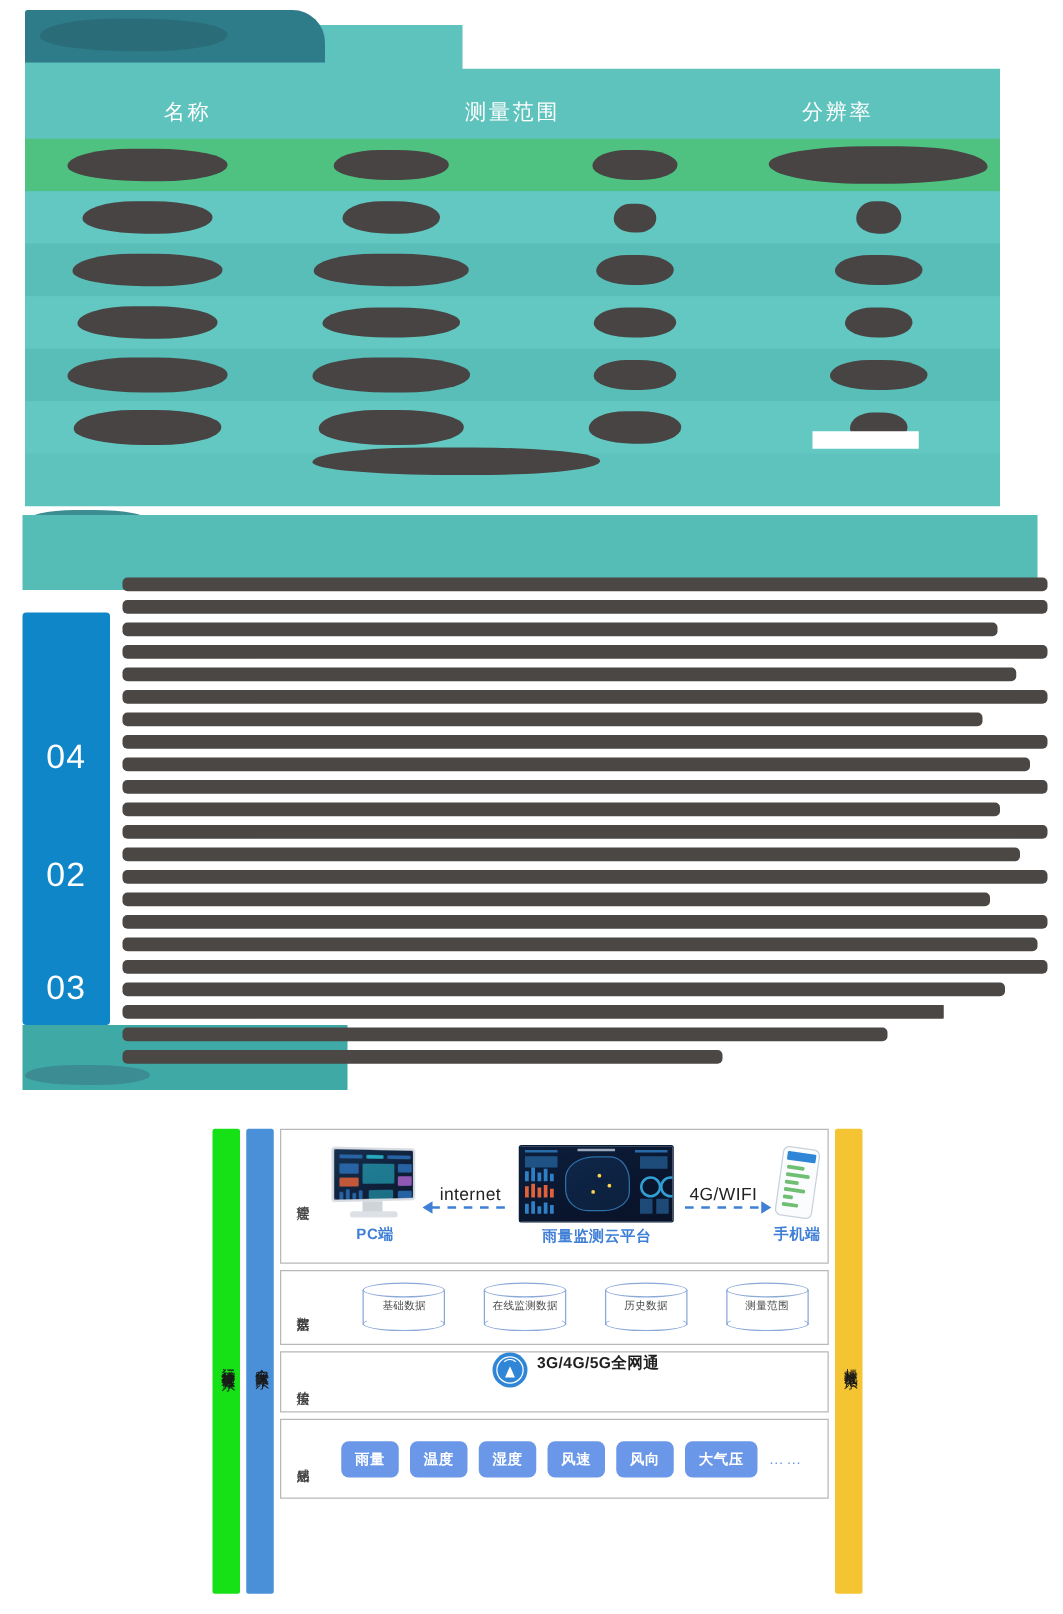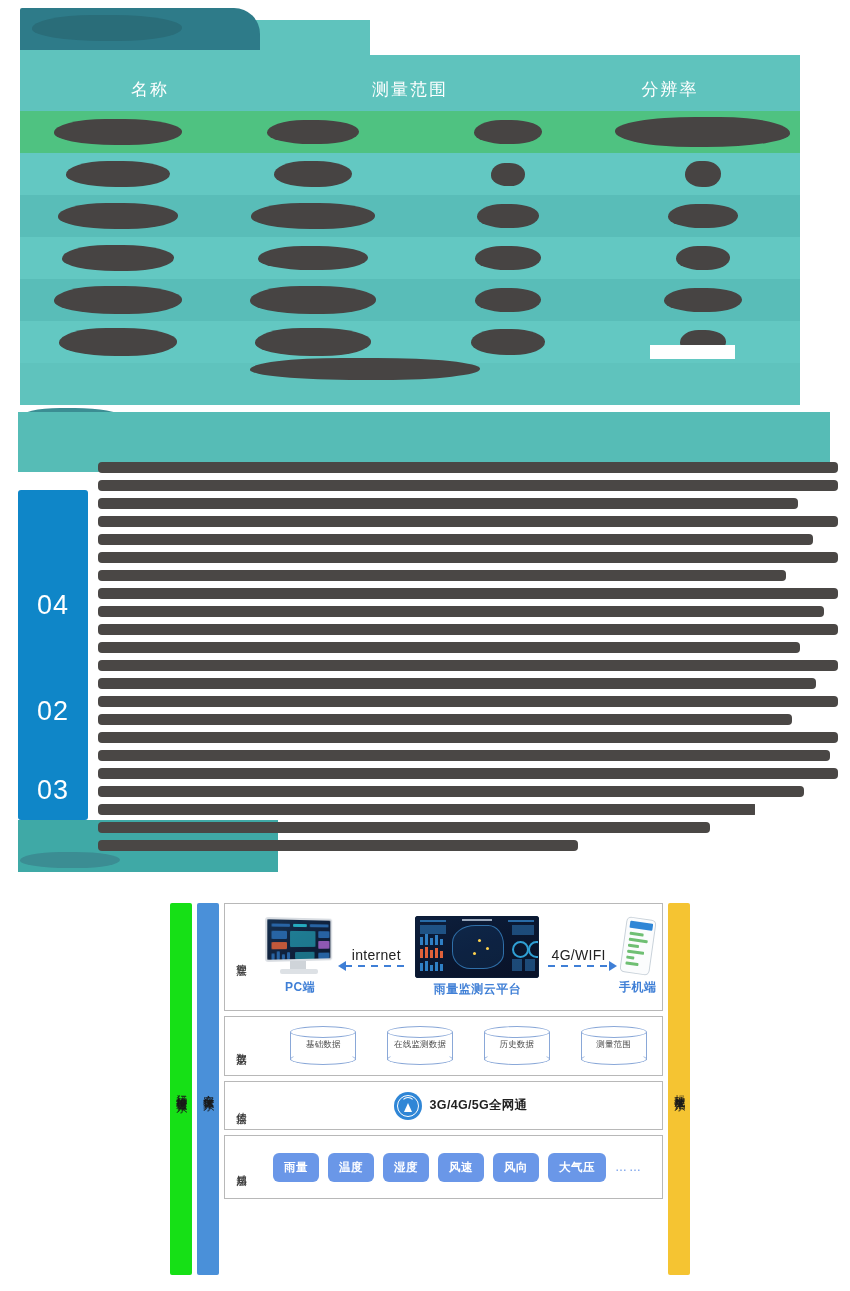--- a/index.html
+++ b/index.html
@@ -201,21 +201,21 @@
     position:absolute;left:0;top:27px;width:66px;height:12px;box-sizing:border-box;
     border:1px solid #8aa8d8;border-radius:50%;border-top-color:transparent;background:transparent;
   }
   .cyl-txt{
     position:absolute;left:0;top:13px;width:66px;text-align:center;
     font-size:8.5px;color:#4a4a4a;letter-spacing:.2px;
   }
 
   
   .layer-trans{height:47px;}
-  .trans-body{display:flex;align-items:center;justify-content:center;height:100%;gap:8px;}
+  .trans-body{display:flex;align-items:flex-start;justify-content:center;height:100%;gap:8px;}
   .ant{
     width:28px;height:28px;border-radius:50%;background:#2f86d6;
     position:relative;display:flex;align-items:center;justify-content:center;
   }
   .ant-inner{
     width:20px;height:20px;border-radius:50%;border:1.5px solid #fff;
     position:relative;display:flex;align-items:center;justify-content:center;
   }
   .ant-mast{
     width:0;height:0;border-left:4px solid transparent;border-right:4px solid transparent;
@@ -359,21 +359,21 @@
   <div class="spec-cap">
     <span class="redact" style="width:100px;height:18px;background:#3b8d93;"></span>
   </div>
 </div>
 
 <div id="steps-section">
   <div class="steps-teal-top"></div>
 
   <div class="steps-blue">
     <span style="top:100px;">04</span>
-    <span style="top:206px;">02</span>
+    <span style="top:195px;">02</span>
     <span style="top:285px;">03</span>
   </div>
 
   <div class="steps-teal-bottom"></div>
 
   <div class="steps-body">
     <span class="redline" style="left:10px;top:14px;width:740px;"></span>
     <span class="redline" style="left:10px;top:32px;width:740px;"></span>
     <span class="redline" style="left:10px;top:50px;width:700px;"></span>
     <span class="redline" style="left:10px;top:68px;width:740px;"></span>

